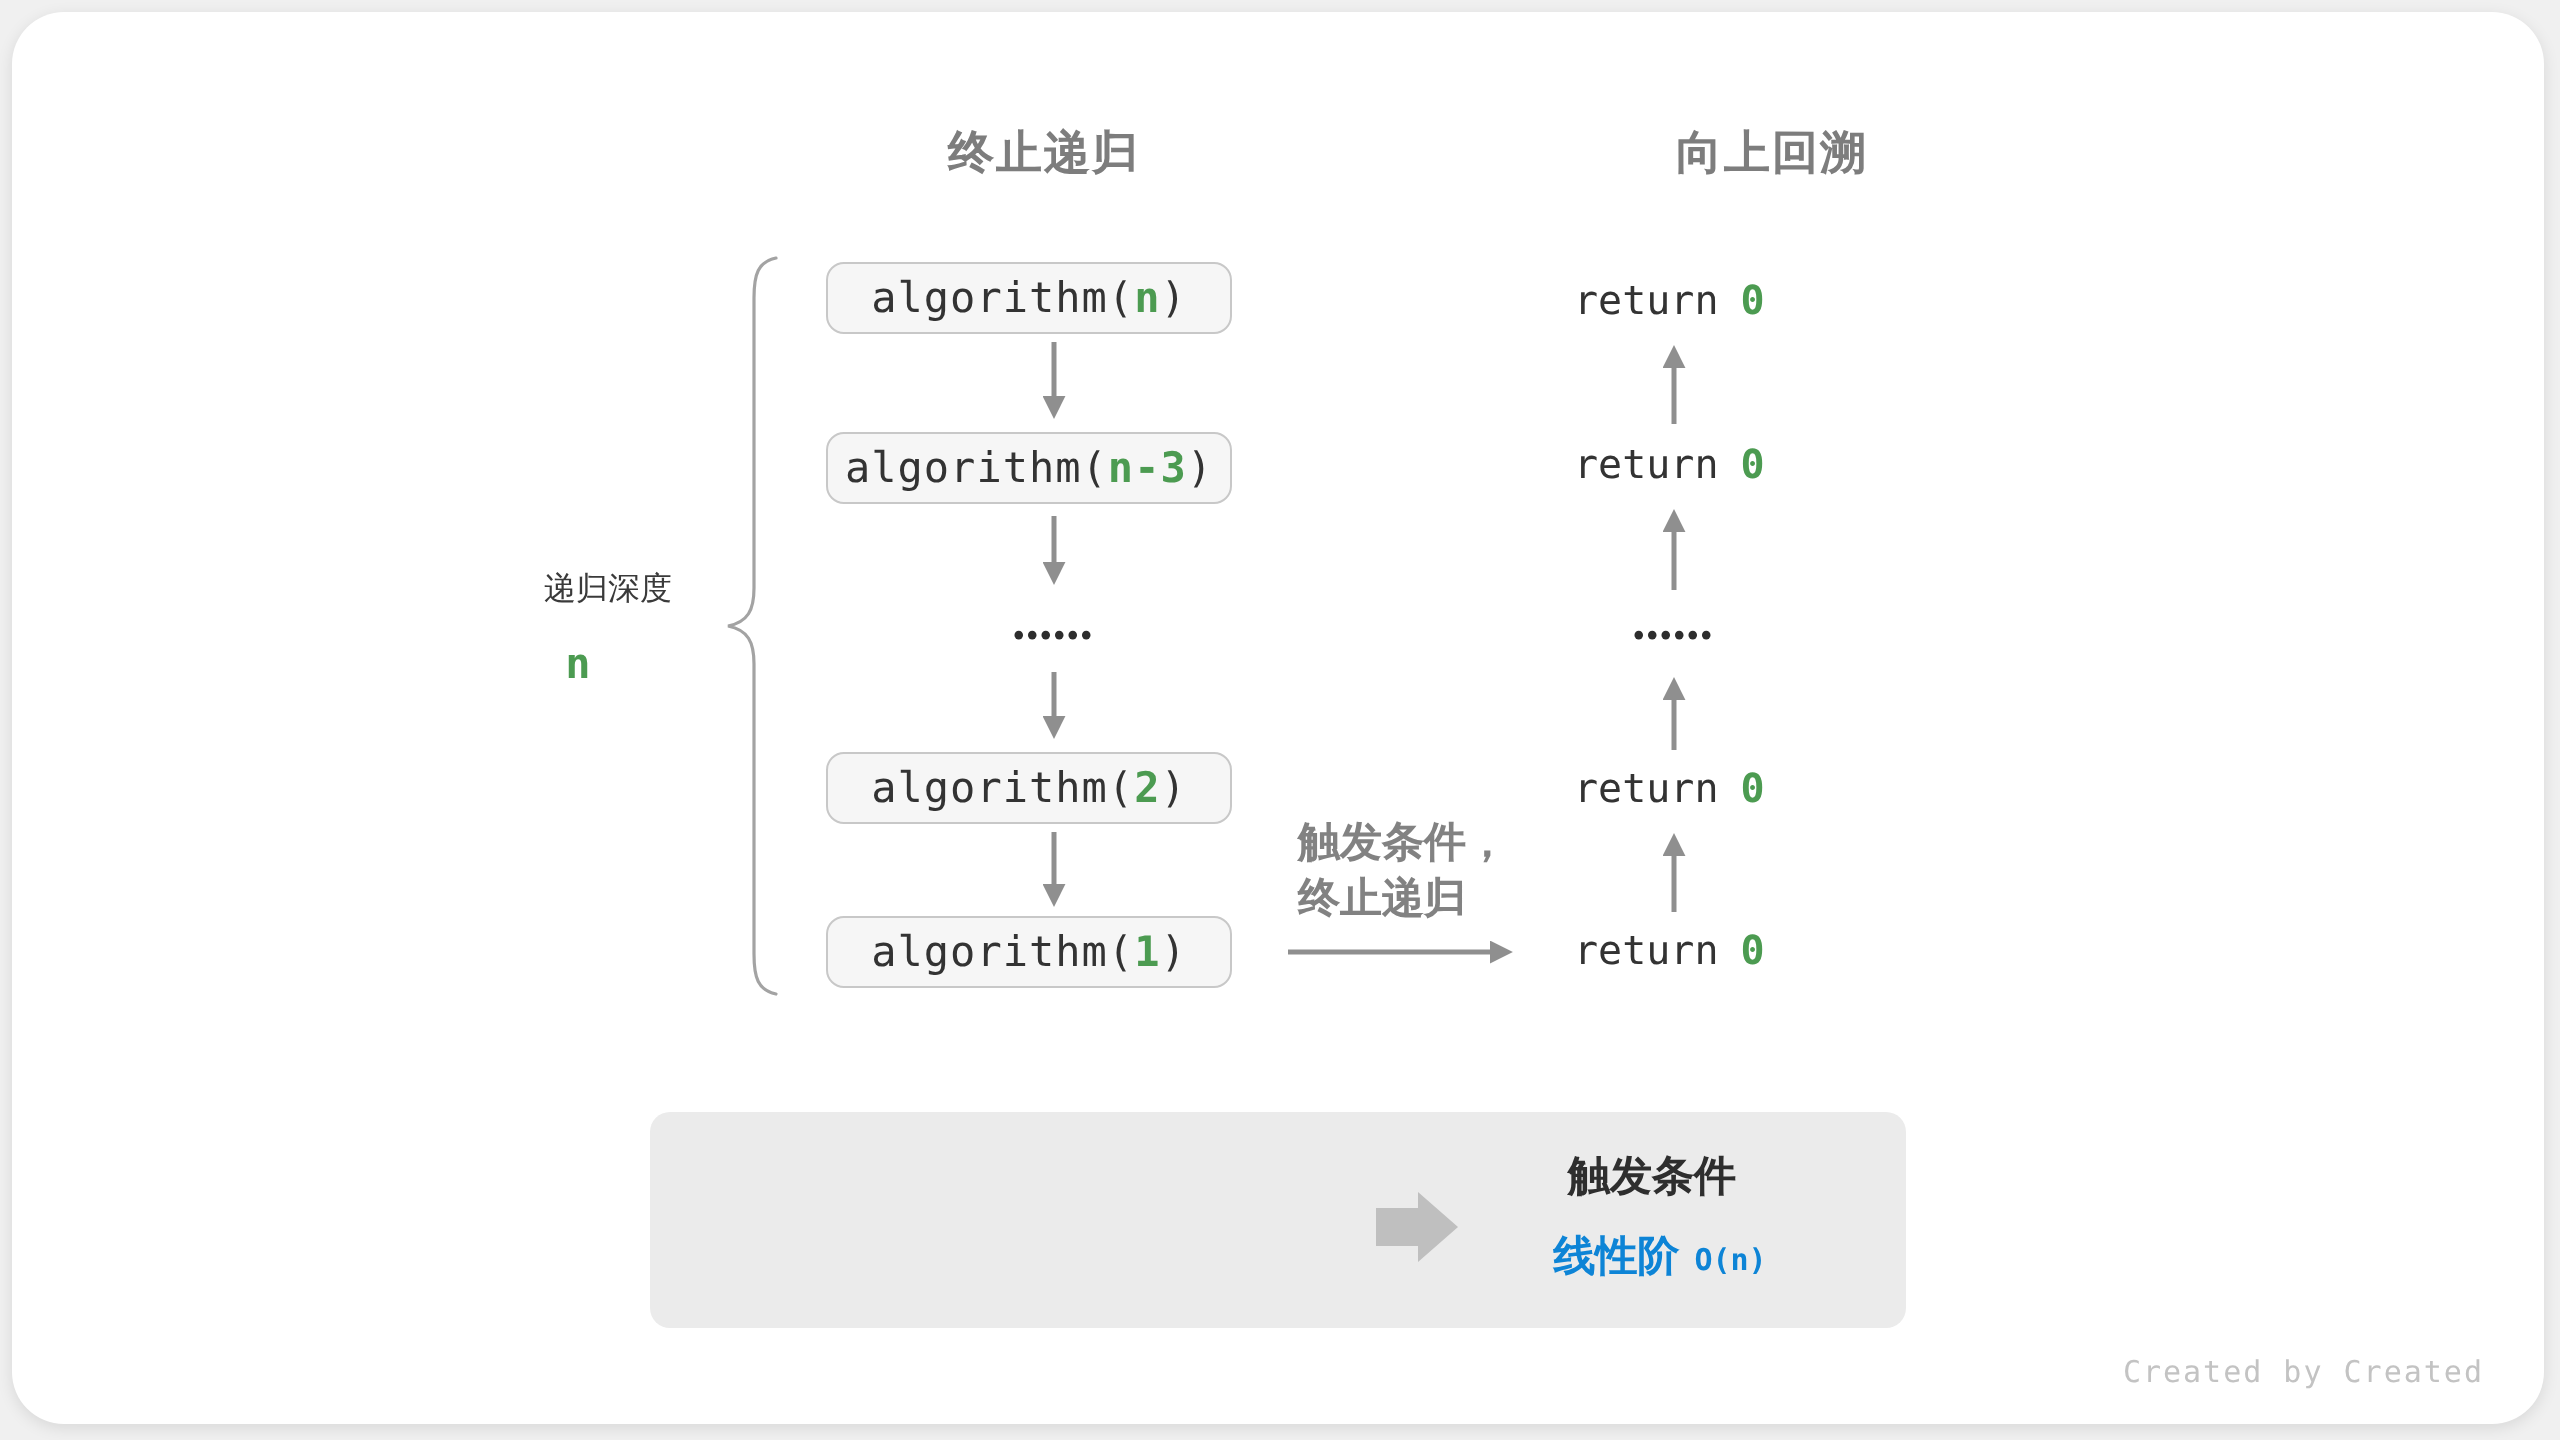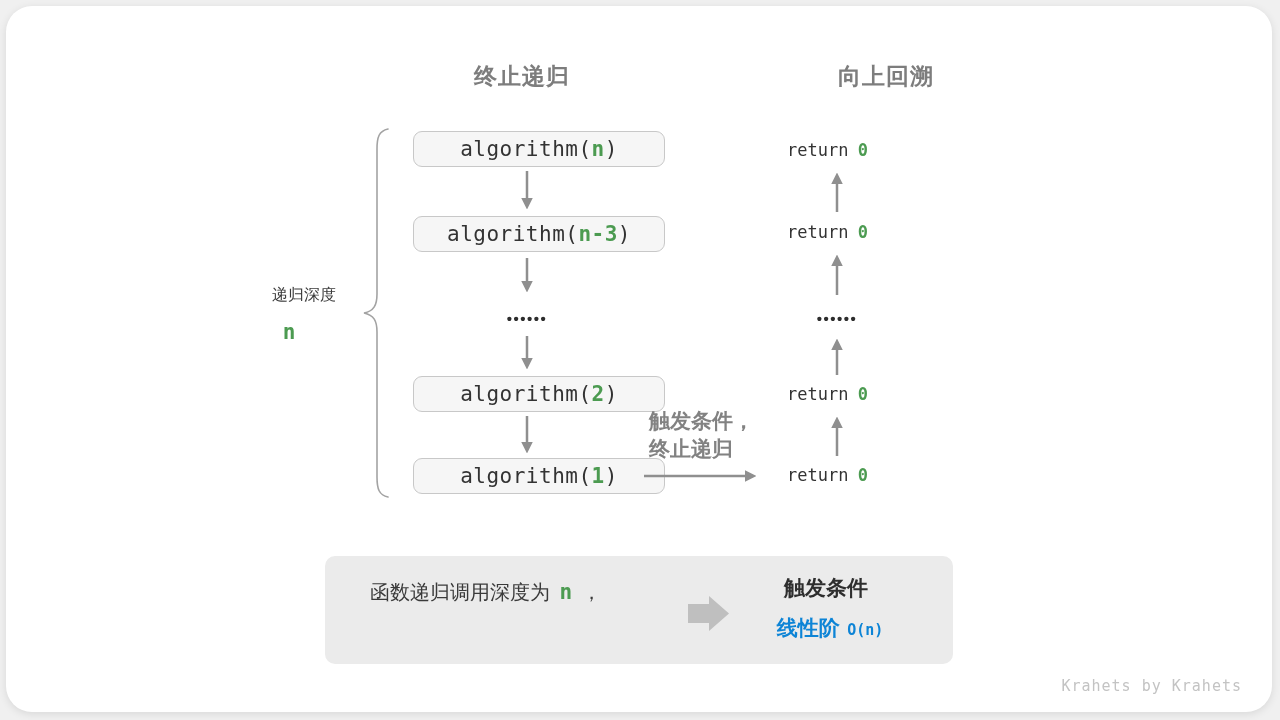--- a/index.html
+++ b/index.html
@@ -28,32 +28,32 @@
   }
   .depth-text{
     position:absolute;left:304px;top:295px;transform:translate(-50%,-50%);
     font-size:16px;color:var(--dark_text);white-space:nowrap;
   }
   .depth-n{
     position:absolute;left:289px;top:332px;transform:translate(-50%,-50%);
     font-size:21px;
   }
   .algo-box{
-    position:absolute;left:413px;width:252px;height:36px;box-sizing:border-box;
+    position:absolute;left:413px;width:203px;height:36px;box-sizing:border-box;
     background:var(--box_fill);border:1.5px solid var(--box_border);border-radius:9px;
     display:flex;align-items:center;justify-content:center;
     font-size:21px;letter-spacing:0.5px;color:var(--code_text);
   }
   .dots{
     position:absolute;transform:translate(-50%,-50%);
     font-size:15px;font-weight:bold;letter-spacing:1.5px;color:var(--dots);white-space:nowrap;
   }
   .ret{
     position:absolute;left:787px;height:28px;line-height:28px;
-    font-size:17px;color:var(--code_text);white-space:nowrap;
+    font-size:20px;color:var(--code_text);white-space:nowrap;
   }
   .ret .green{margin-left:0.55em;}
   .note{
     position:absolute;left:649px;font-size:21px;font-weight:bold;
     color:var(--annotation);white-space:nowrap;
   }
   .panel{
     position:absolute;left:325px;top:556px;width:628px;height:108px;
     background:var(--panel_bg);border-radius:10px;
   }
@@ -126,30 +126,27 @@
     <span>return</span><span class="green">0</span>
   </div>
   <div class="ret mono" style="top:461px">
     <span>return</span><span class="green">0</span>
   </div>
 
   <div class="note" style="top:407px">触发条件，</div>
   <div class="note" style="top:435px">终止递归</div>
 
   <div class="panel">
-    <div class="p-line p1">
-      <span>函数递归调用深度为</span><span class="mono green v-pad">n</span><span>，</span>
-    </div>
     <div class="p-title">触发条件</div>
     <div class="p-result">
       <span>线性阶</span><span class="mono res-code">O(n)</span>
     </div>
   </div>
 
-  <div class="watermark">Krahets by Krahets</div>
+  <div class="watermark">Created by Created</div>
 
   <svg class="overlay" width="1280" height="720" viewBox="0 0 1280 720">
     <defs>
       <marker id="ah" markerWidth="4.6" markerHeight="4.6" viewBox="0 0 10 10" refX="7" refY="5" orient="auto">
         <path d="M0,0 L10,5 L0,10 z" style="fill:var(--arrow)"></path>
       </marker>
     </defs>
 
     <path d="M 388 129 C 379 131 377 137 377 149 L 377 294 C 377 305 374 311 364 313 C 374 315 377 321 377 332 L 377 477 C 377 489 379 495 388 497" style="stroke:var(--brace)" stroke-width="1.6" fill="none" stroke-linecap="round"></path>
 

